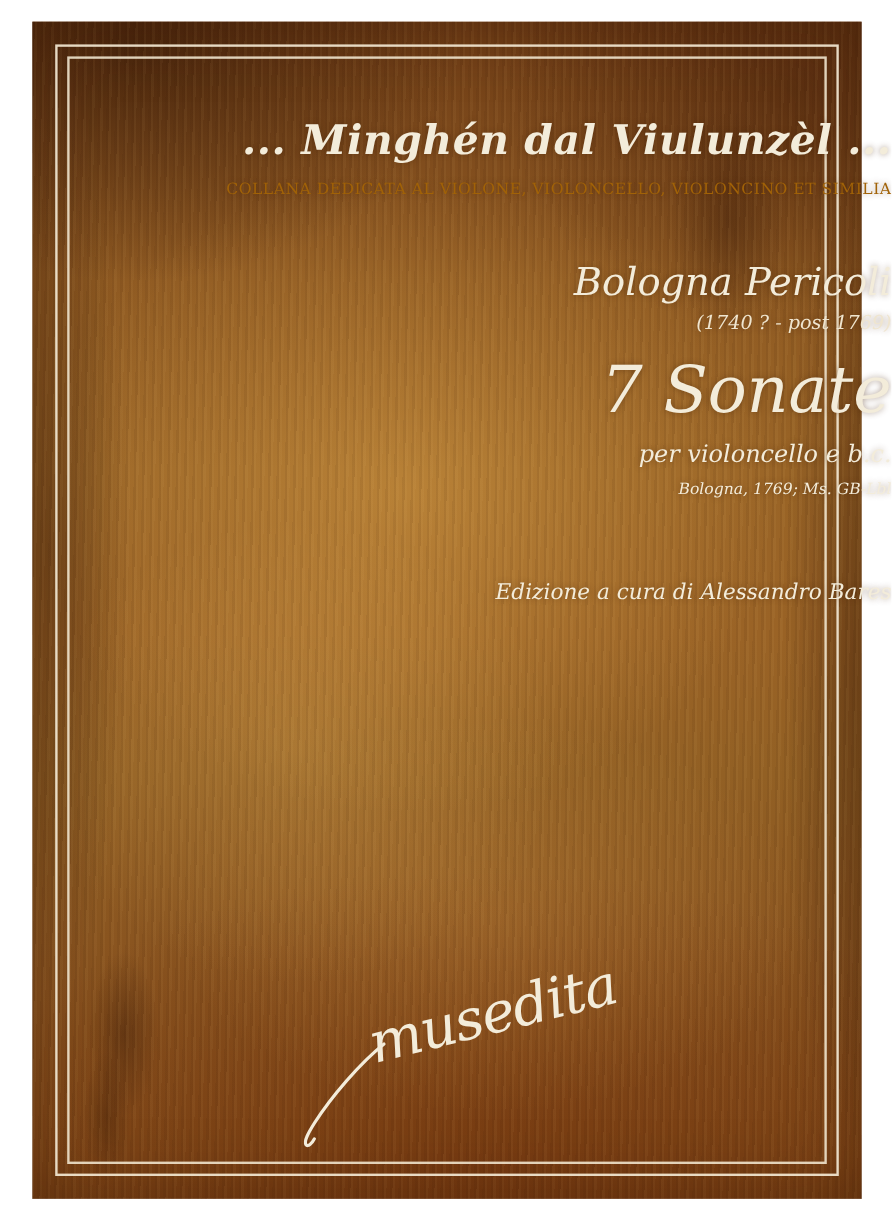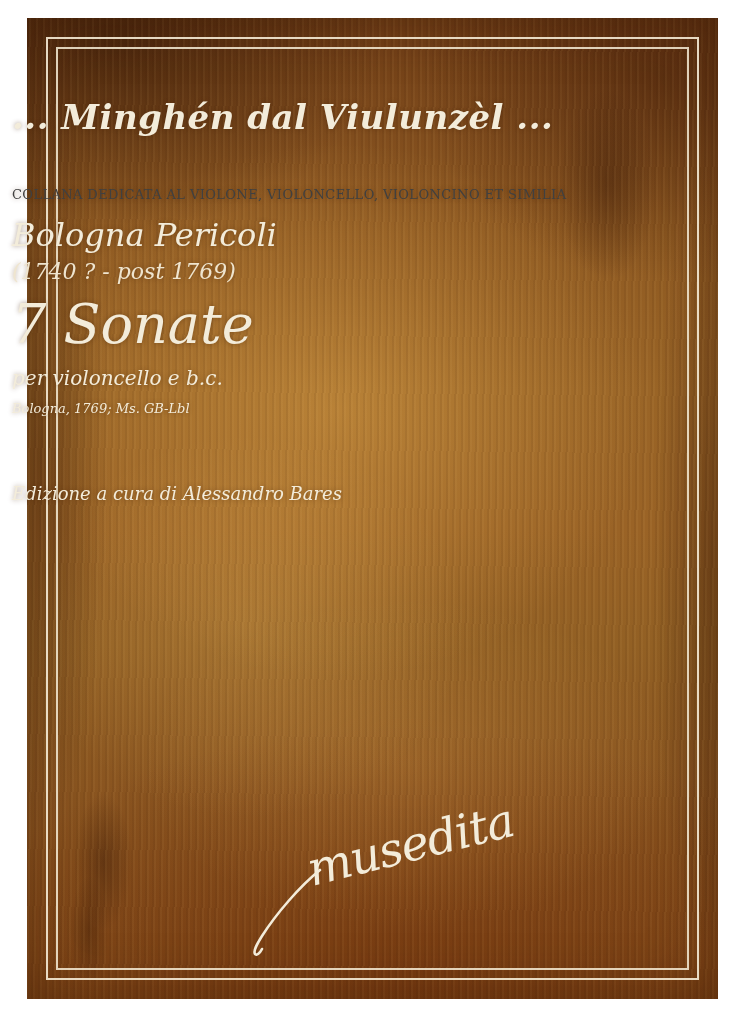--- a/index.html
+++ b/index.html
@@ -59,49 +59,48 @@
   .frame-outer {
     inset: 19px;
     border: 2px solid rgba(243,232,210,0.92);
   }
   .frame-inner {
     inset: 29px;
     border: 2px solid rgba(243,232,210,0.88);
   }
   .t {
     position: absolute;
-    left: 12px;
+    left: 1px;
     right: 0;
-    text-align: left;
+    text-align: right;
     color: #f3ecda;
     text-shadow: 0 0 5px rgba(70,35,8,0.45);
     white-space: nowrap;
   }
   .series-title {
     top: 97px;
     font-size: 34px;
     font-weight: bold;
     font-style: italic;
     letter-spacing: 0.5px;
   }
   .series-subtitle {
     top: 151px;
     font-size: 13px;
     letter-spacing: 0.4px;
-    color: #404040;
-    margin-top: 36px;
+    color: #a16207;
   }
   .composer {
     top: 216px;
     font-size: 32px;
     font-style: italic;
   }
   .composer-dates {
     top: 259px;
-    font-size: 22px;
+    font-size: 16px;
     font-style: italic;
     color: #efe5cf;
   }
   .work-title {
     top: 293px;
     font-size: 54px;
     font-weight: normal;
     font-style: italic;
   }
   .work-subtitle {

